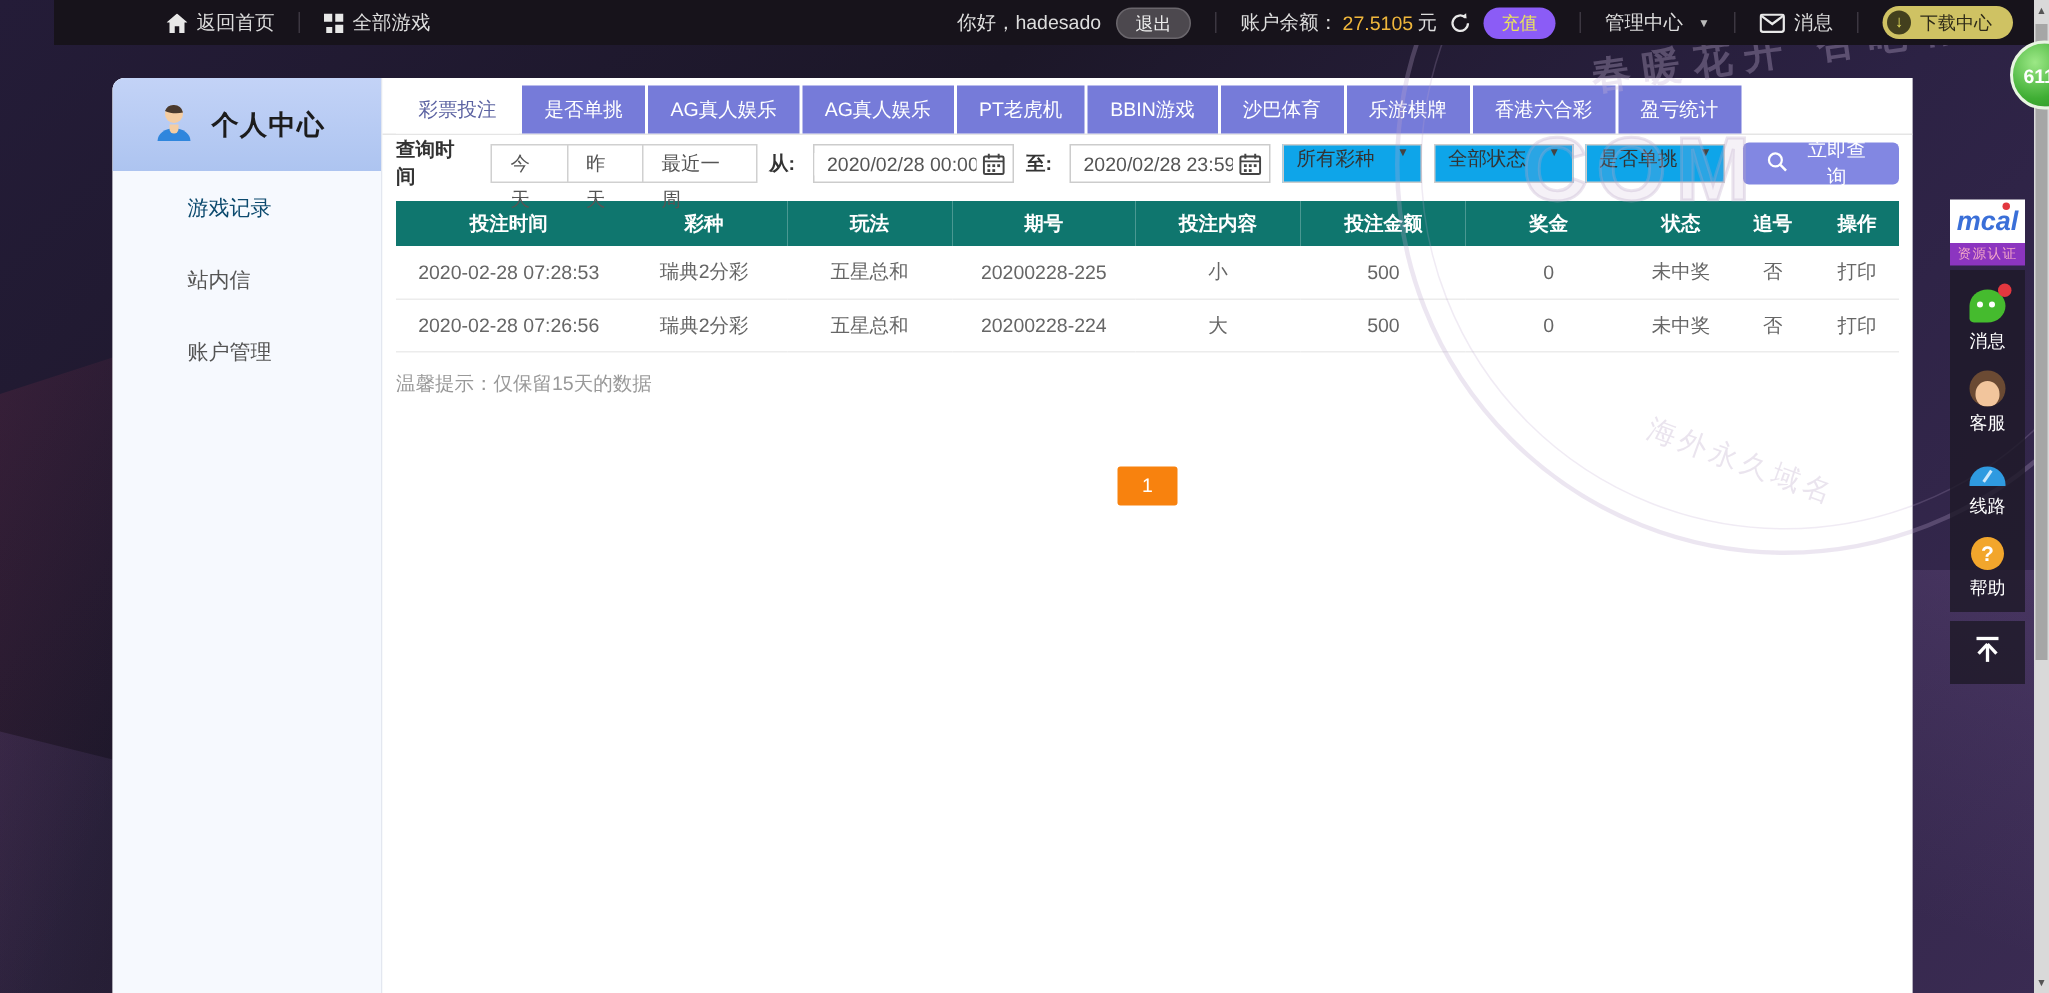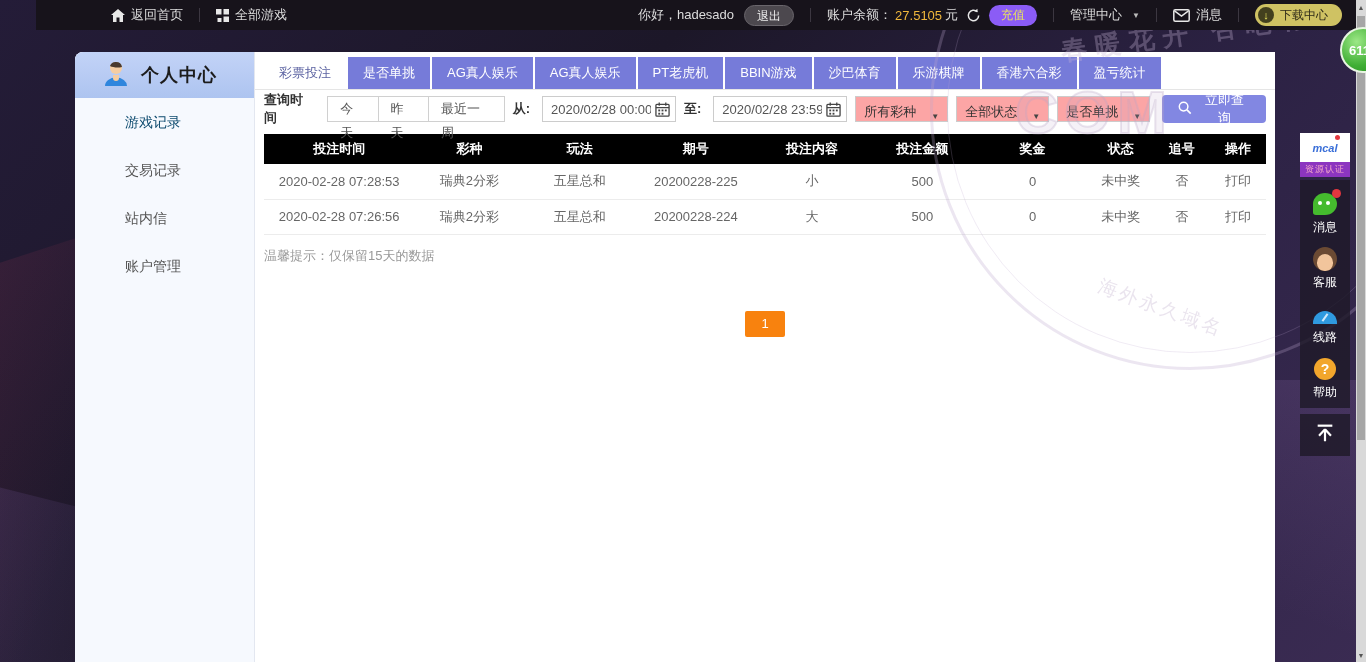--- a/index.html
+++ b/index.html
@@ -32,21 +32,21 @@
     font-size:11px; display:flex; align-items:center; justify-content:center; }
   .balance-num { color:#f0b73c; margin:0 3px; }
   .caret { font-size:8px; color:#bbb; margin-left:4px; }
   .tb-icon { display:inline-flex; }
 
   
   .panel { position:absolute; left:75px; top:52px; width:1200px; height:610px; display:flex;
     border-top-left-radius:8px; overflow:hidden; z-index:2; background:#fff; }
 
   .sidebar { width:180px; background:#f6f9fe; border-right:1px solid #e3e7f0; flex-shrink:0; }
-  .sb-head { height:46px; background:linear-gradient(180deg,#c3d3f7,#adc4f0);
+  .sb-head { height:62px; background:linear-gradient(180deg,#c3d3f7,#adc4f0);
     display:flex; align-items:center; gap:10px; padding-left:26px; }
   .sb-title { font-size:18px; font-weight:bold; color:#1c1c1c; letter-spacing:1px; }
   .sb-item { height:48px; line-height:48px; padding-left:50px; font-size:14px; color:#555;
     cursor:pointer; }
   .sb-item.active { color:#0c4a6e; }
   .sidebar .sb-item:first-of-type { margin-top:14px; }
 
   .content { flex:1; background:#fff; padding:5px 9px 0 9px; position:relative; }
 
   
@@ -60,30 +60,30 @@
   .filters { display:flex; align-items:center; height:38px; font-size:13px; color:#333; gap:8px; }
   .f-label { font-weight:bold; margin-right:4px; }
   .qgroup { display:flex; }
   .qbtn { border:1px solid #d0d0d0; background:#fff; height:26px; line-height:24px; padding:0 12px;
     color:#555; cursor:pointer; margin-left:-1px; }
   .qbtn:first-child { margin-left:0; }
   .datebox { display:flex; align-items:center; border:1px solid #ccc; height:26px; background:#fff; }
   .datebox input { border:none; outline:none; width:112px; font-size:13px; color:#555; padding:0 4px 0 8px;
     font-family:inherit; }
   .cal-icon { margin-right:5px; display:inline-flex; cursor:pointer; }
-  .selbox { display:flex; align-items:flex-end; justify-content:space-between; border:1px solid #ccc;
-    height:26px; width:94px; background:#fca5a5; padding:0 8px; cursor:pointer; color:#333; }
+  .selbox { display:flex; align-items:flex-start; justify-content:space-between; border:1px solid #ccc;
+    height:26px; width:94px; background:#0ea5e9; padding:0 8px; cursor:pointer; color:#333; }
   .selbox .arrow { font-size:8px; color:#444; }
   .search-btn { display:flex; align-items:center; gap:7px; background:#8287e2; color:#fff;
     height:28px; border:none; border-radius:4px; padding:0 16px; font-size:13px; cursor:pointer;
     margin-left:4px; font-family:inherit; }
 
   
   table.bet { width:100%; border-collapse:collapse; table-layout:fixed; margin-top:6px; }
-  table.bet th { background:#000000; color:#fff; font-size:13px; font-weight:bold; height:30px;
+  table.bet th { background:#0f766e; color:#fff; font-size:13px; font-weight:bold; height:30px;
     text-align:center; }
   table.bet td { font-size:13px; color:#666; height:35px; text-align:center;
     border-bottom:1px solid #ececec; }
   .link-print { cursor:pointer; }
 
   .notice { margin-top:12px; font-size:13px; color:#999; }
   .pager { display:flex; justify-content:center; margin-top:46px; }
   .page-btn { background:#f8820e; color:#fff; font-size:13px; width:40px; height:26px;
     display:flex; align-items:center; justify-content:center; border-radius:2px; cursor:pointer; }
 
@@ -96,21 +96,21 @@
   .wm-main { position:absolute; left:1015px; top:78px; font-size:60px; font-weight:bold;
     letter-spacing:6px; color:rgba(190,170,205,0.16); -webkit-text-stroke:2px rgba(185,165,200,0.30);
     pointer-events:none; z-index:5; }
   .wm-diag { position:absolute; left:1095px; top:295px; transform:rotate(20deg); font-size:19px;
     color:rgba(185,165,200,0.30); letter-spacing:3px; pointer-events:none; z-index:5; }
 
   
   .float-col { position:absolute; right:16px; top:133px; width:50px; z-index:10; }
   .cert { width:50px; cursor:pointer; }
   .cert-logo { background:#fff; height:29px; display:flex; align-items:center; justify-content:center;
-    font-size:11px; font-weight:bold; font-style:italic; color:#3a6fd8; position:relative; }
+    font-size:18px; font-weight:bold; font-style:italic; color:#3a6fd8; position:relative; }
   .cert-logo .dot { position:absolute; top:2px; right:10px; width:5px; height:5px; border-radius:50%;
     background:#e2373f; }
   .cert-band { background:#8c35c0; color:#f3a8c8; font-size:9px; height:15px; display:flex;
     align-items:center; justify-content:center; letter-spacing:1px; }
   .fmenu { background:rgba(30,26,40,0.82); margin-top:3px; padding:6px 0 2px; }
   .fitem { display:flex; flex-direction:column; align-items:center; gap:2px; padding:5px 0;
     cursor:pointer; }
   .fitem .flabel { color:#fff; font-size:12px; }
   .ficon { width:26px; height:26px; display:flex; align-items:center; justify-content:center;
     position:relative; }
@@ -228,21 +228,20 @@
         <svg width="30" height="30" viewBox="0 0 30 30">
             <circle cx="15" cy="10" r="6" fill="#f5cda2"></circle>
             <path d="M15 4 a6 6 0 0 1 6 5 c-4 1 -9 0.5 -12 -1 a6 6 0 0 1 6 -4 Z" fill="#4a3a2e"></path>
             <path d="M4 28 a11 8.5 0 0 1 22 0 Z" fill="#2f86dd"></path>
             <path d="M12 17 h6 v3 a3 3 0 0 1 -6 0 Z" fill="#f5cda2"></path>
           </svg>
       </span>
       <span class="sb-title">个人中心</span>
     </div>
     <div class="sb-item active">游戏记录</div>
-    <div class="sb-item">交易记录</div>
     <div class="sb-item">站内信</div>
     <div class="sb-item">账户管理</div>
   </div>
 
   <div class="content">
     <div class="tabs">
       <div class="tab active">彩票投注</div>
       <div class="tab">是否单挑</div>
       <div class="tab">AG真人娱乐</div>
       <div class="tab">AG真人娱乐</div>

